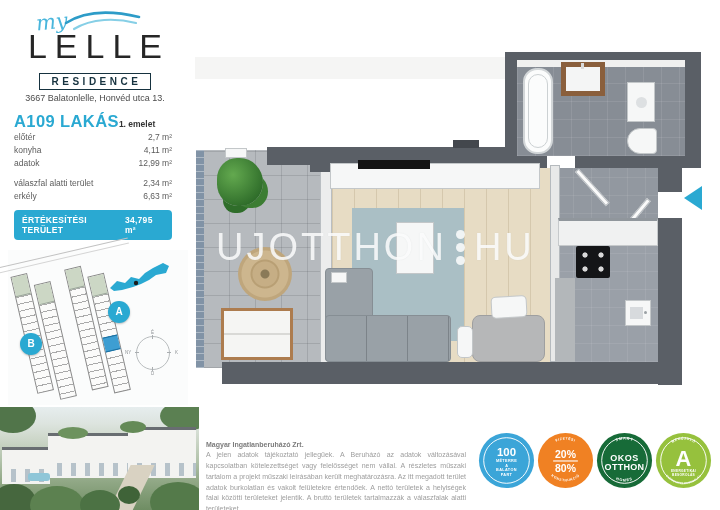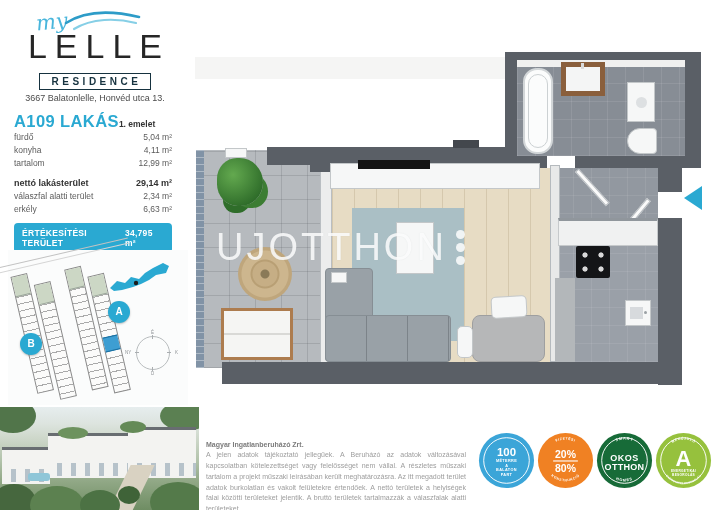--- a/index.html
+++ b/index.html
@@ -92,36 +92,32 @@
     <div class="logo-tag-wrap"><span class="logo-tag">RESIDENCE</span></div>
   </div>
   <div class="address">3667 Balatonlelle, Honvéd utca 13.</div>
 
   <div class="tbl">
     <div class="tbl-head">
       <span class="apt-id">A109 LAKÁS</span>
       <span class="apt-floor">1. emelet</span>
     </div>
     <div class="row">
-        <span>fürdő</span>
-        <span>5,04 m²</span>
+        <span>előtér</span>
+        <span>2,7 m²</span>
       </div>
     <div class="row">
         <span>konyha</span>
         <span>4,11 m²</span>
       </div>
     <div class="row">
-        <span>tartalom</span>
+        <span>adatok</span>
         <span>12,99 m²</span>
       </div>
     <div class="totals">
-      <div class="row b">
-          <span>nettó lakásterület</span>
-          <span>29,14 m²</span>
-        </div>
       <div class="row">
           <span>válaszfal alatti terület</span>
           <span>2,34 m²</span>
         </div>
       <div class="row">
           <span>erkély</span>
           <span>6,63 m²</span>
         </div>
     </div>
     <div class="sale-bar">
@@ -272,20 +268,21 @@
     <div class="entry-arrow" style="left:489px;top:186px;"></div>
   </div>
 
   <div class="watermark">
     <span>UJOTTHON</span>
     <span class="wm-dots">
         <i></i>
         <i></i>
         <i></i>
       </span>
+    <span>HU</span>
   </div>
 
   <div class="disclaimer">
     <div class="disc-co">Magyar Ingatlanberuházó Zrt.</div>
     <div class="disc-body">A jelen adatok tájékoztató jellegűek. A Beruházó az adatok változásával kapcsolatban kötelezettséget vagy felelősséget nem vállal. A részletes műszaki tartalom a projekt műszaki leírásában került meghatározásra. Az itt megadott terület adatok burkolatlan és vakolt felületekre értendőek. A nettó területek a helyiségek falai közötti területeket jelentik. A bruttó területek tartalmazzák a válaszfalak alatti területeket.</div>
   </div>
 
   <div class="badges">
 
     <svg width="57" height="57" viewBox="0 0 60 60">

